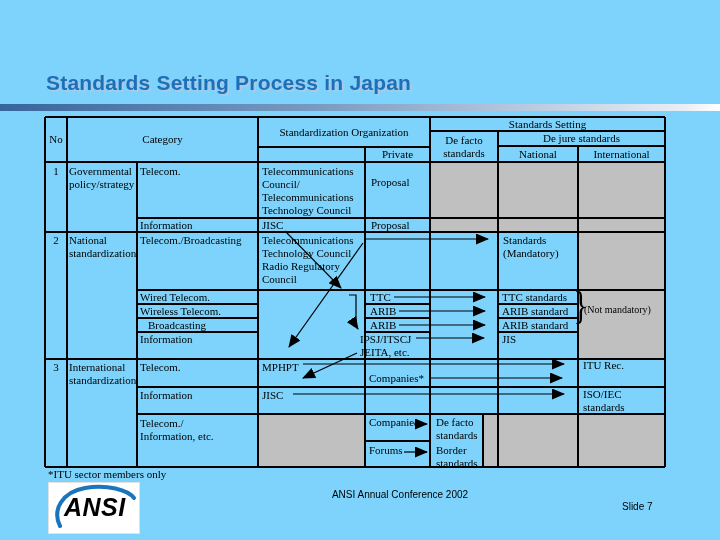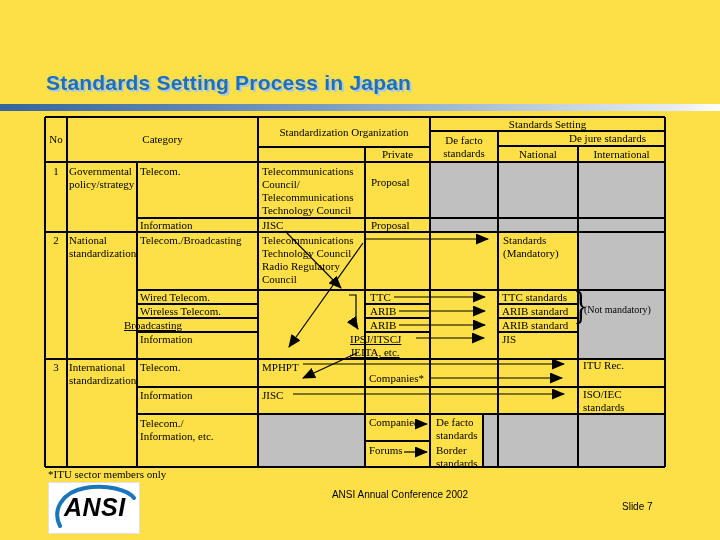--- a/index.html
+++ b/index.html
@@ -1,16 +1,16 @@
 <!DOCTYPE html>
 <html><head>
 <meta charset="utf-8">
 <style>
   html,body{margin:0;padding:0;background:#fff;}
-  .page{position:relative;width:720px;height:540px;background:#fde047;overflow:hidden;
+  .page{position:relative;width:720px;height:540px;background:#7dd3fc;overflow:hidden;
         font-family:"Liberation Serif",serif;color:#000;}
   .title{position:absolute;left:46px;top:71px;font-family:"Liberation Sans",sans-serif;
          font-size:21px;font-weight:bold;color:#1d70b8;text-shadow:2px 2px 0 #aac9e6;
          letter-spacing:0.2px;white-space:nowrap;}
   .bar{position:absolute;left:0;top:104px;width:720px;height:7px;
        background:linear-gradient(90deg,#36659b 0%,#7a9cc3 45%,#e9eef5 95%,#ffffff 100%);}
   .c{position:absolute;font-size:11px;line-height:13px;white-space:nowrap;}
   .pl{white-space:pre-line;}
   .ctr{display:flex;align-items:center;justify-content:center;text-align:center;white-space:pre-line;}
   .sm{font-size:10px;}
@@ -107,21 +107,21 @@
     </g>
   </svg>
 
   <div class="c ctr" style="left:45px;top:117px;width:22px;height:45px;">No</div>
   <div class="c ctr" style="left:67px;top:117px;width:191px;height:45px;">Category</div>
   <div class="c ctr" style="left:258px;top:117px;width:172px;height:30px;">Standardization Organization</div>
   <div class="c ctr" style="left:365px;top:147px;width:65px;height:15px;">Private</div>
   <div class="c ctr" style="left:430px;top:117px;width:235px;height:14px;">Standards Setting</div>
   <div class="c ctr" style="left:430px;top:131px;width:68px;height:31px;">De facto
 standards</div>
-  <div class="c ctr" style="left:498px;top:131px;width:167px;height:15px;padding-left:26px;">De jure standards</div>
+  <div class="c ctr" style="left:498px;top:131px;width:167px;height:15px;">De jure standards</div>
   <div class="c ctr" style="left:498px;top:146px;width:80px;height:16px;">National</div>
   <div class="c ctr" style="left:578px;top:146px;width:87px;height:16px;">International</div>
 
   <div class="c" style="left:45px;top:165px;width:22px;text-align:center;">1</div>
   <div class="c pl" style="left:69px;top:165px;">Governmental
 policy/strategy</div>
   <div class="c" style="left:140px;top:165px;">Telecom.</div>
   <div class="c pl" style="left:262px;top:165px;">Telecommunications
 Council/
 Telecommunications
@@ -137,26 +137,26 @@
   <div class="c" style="left:140px;top:234px;">Telecom./Broadcasting</div>
   <div class="c pl" style="left:262px;top:234px;">Telecommunications
 Technology Council
 Radio Regulatory
 Council</div>
   <div class="c pl" style="left:503px;top:234px;">Standards
 (Mandatory)</div>
 
   <div class="c" style="left:140px;top:291px;">Wired Telecom.</div>
   <div class="c" style="left:140px;top:305px;">Wireless Telecom.</div>
-  <div class="c" style="left:124px;top:319px;text-decoration:underline;">Broadcasting</div>
+  <div class="c" style="left:148px;top:319px;">Broadcasting</div>
   <div class="c" style="left:140px;top:333px;">Information</div>
   <div class="c" style="left:370px;top:291px;">TTC</div>
   <div class="c" style="left:370px;top:305px;">ARIB</div>
   <div class="c" style="left:370px;top:319px;">ARIB</div>
-  <div class="c pl" style="left:350px;top:333px;text-decoration:underline;">IPSJ/ITSCJ
+  <div class="c pl" style="left:360px;top:333px;">IPSJ/ITSCJ
 JEITA, etc.</div>
   <div class="c" style="left:502px;top:291px;">TTC standards</div>
   <div class="c" style="left:502px;top:305px;">ARIB standard</div>
   <div class="c" style="left:502px;top:319px;">ARIB standard</div>
   <div class="c" style="left:502px;top:333px;">JIS</div>
   <div class="brace">}</div>
   <div class="c sm" style="left:584px;top:303px;">(Not mandatory)</div>
 
   <div class="c" style="left:45px;top:361px;width:22px;text-align:center;">3</div>
   <div class="c pl" style="left:69px;top:361px;">International

